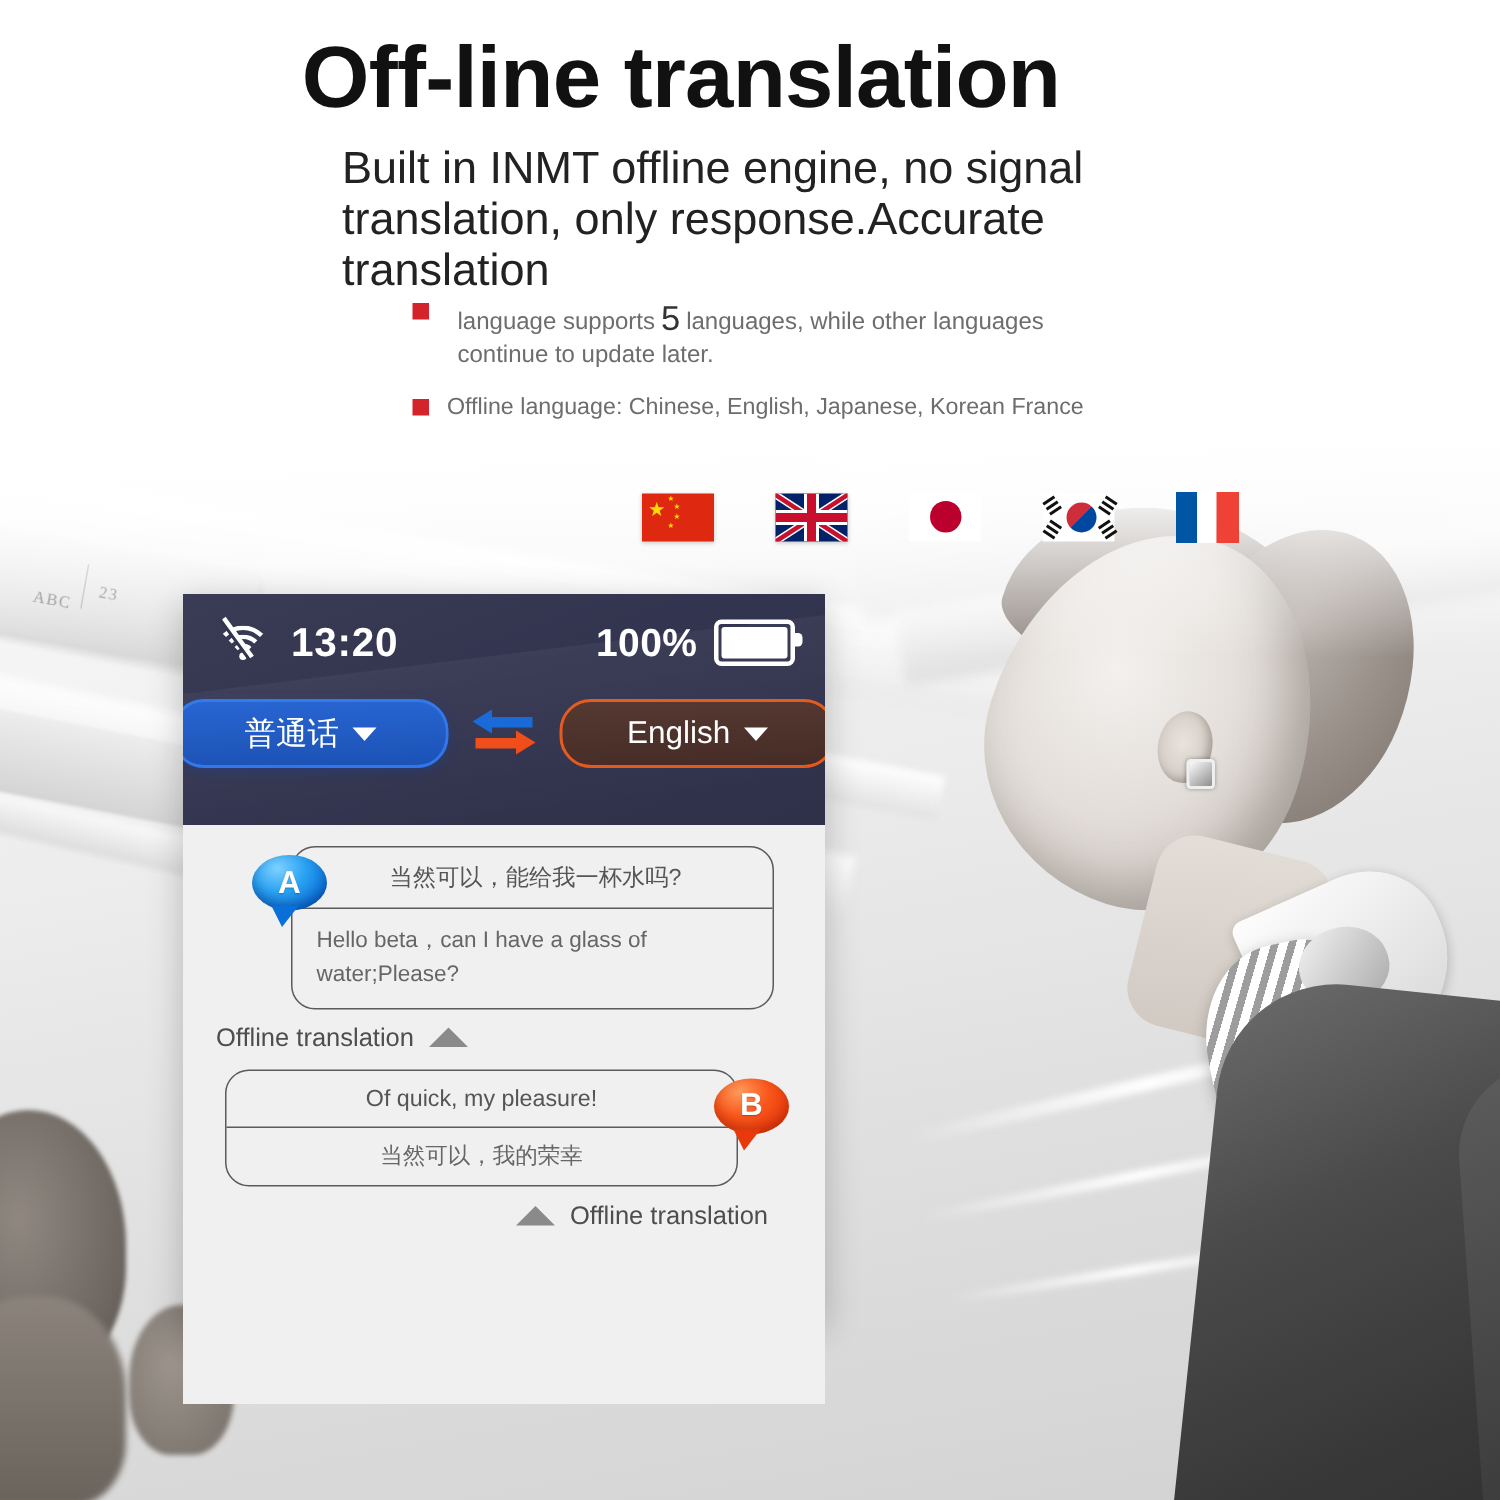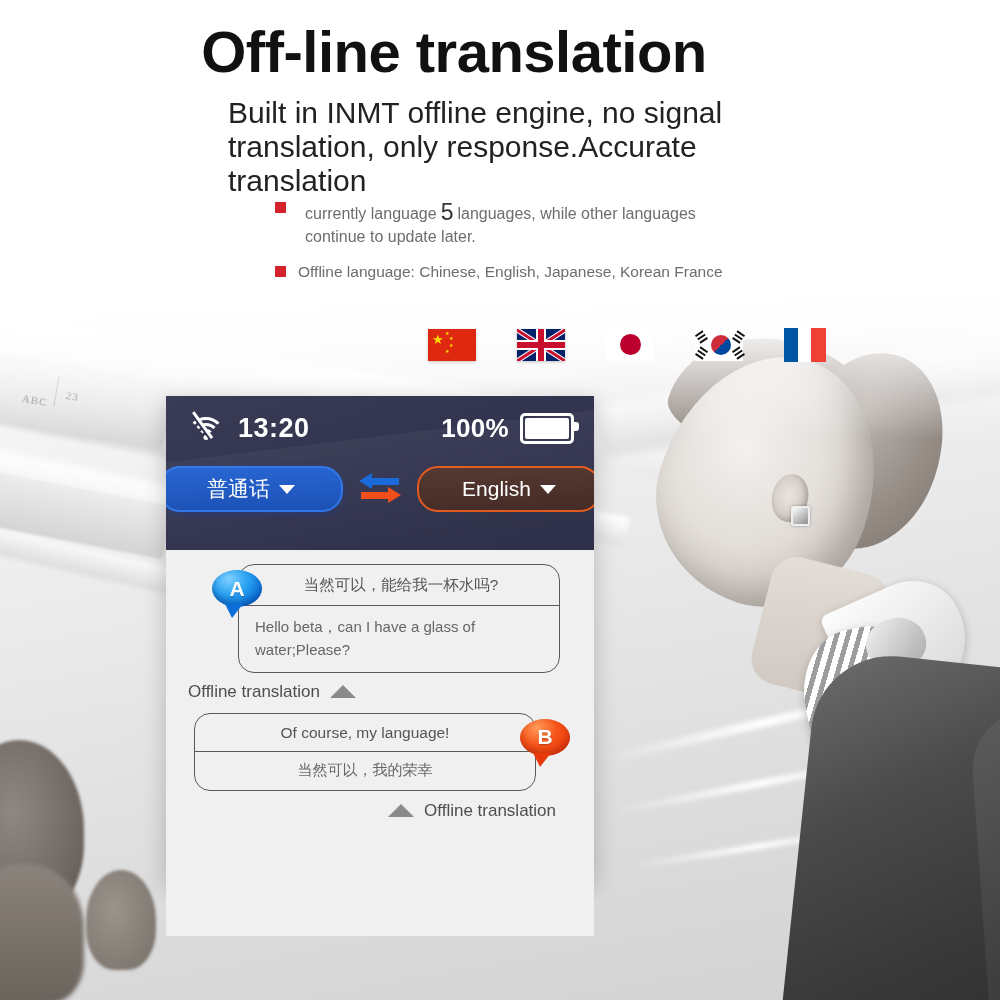--- a/index.html
+++ b/index.html
@@ -334,21 +334,20 @@
   .flag-fr .r { width: 15px; background: #EF4135; }
   .flag-fr { box-shadow: none; }
 
   
   .device {
     position: absolute;
     left: 122px; top: 396px;
     width: 428px; height: 485px;
     background: #7f1d1d;
     box-shadow: 0 6px 22px rgba(0,0,0,0.22);
-    margin-left: 44px;
   }
   .dev-header {
     position: relative;
     height: 154px;
     background: linear-gradient(160deg, #3a3c55 0%, #333550 45%, #2f3049 100%);
     overflow: hidden;
   }
   .dev-header::after {
     content: "";
     position: absolute;
@@ -644,21 +643,21 @@
     <div class="pass2"></div>
 
     <div class="photo-fade"></div>
   </div>
 
   <div class="headline">Off-line translation</div>
   <div class="subline">Built in INMT offline engine, no signal translation, only response.Accurate translation</div>
 
   <div class="bullets">
     <div class="bullet">
-      <span class="sq"></span><span>currently language</span><span class="big5">5</span><span>languages, while other languages continue to update later.</span>
+      <span class="sq"></span><span>language supports</span><span class="big5">5</span><span>languages, while other languages continue to update later.</span>
     </div>
     <div class="bullet last">
       <span class="sq"></span><span>Offline language: Chinese, English, Japanese, Korean  France</span>
     </div>
   </div>
 
   <div class="flags">
     <div class="flag flag-cn">
       <span class="st s1">★</span>
       <span class="st s2">★</span>
@@ -741,21 +740,21 @@
         </div>
       </div>
       <div class="offline-tag offline-left">
         <span>Offline translation</span>
         <span class="tri-up"></span>
       </div>
 
       <div class="msg-row">
         <div class="avatar avatar-b">B</div>
         <div class="bubble-b">
-          <div class="row1">Of course, my language!</div>
+          <div class="row1">Of quick, my pleasure!</div>
           <div class="row2">当然可以，我的荣幸</div>
         </div>
       </div>
       <div class="offline-tag offline-right">
         <span class="tri-up"></span>
         <span>Offline translation</span>
       </div>
 
     </div>
   </div>

